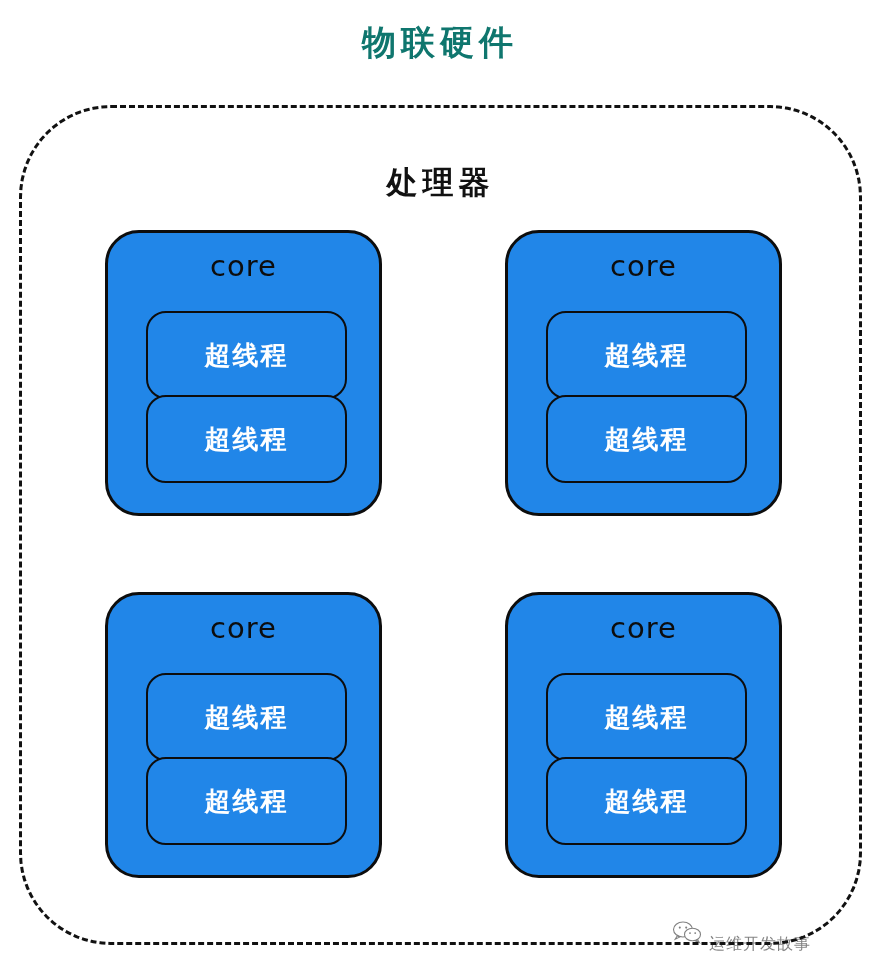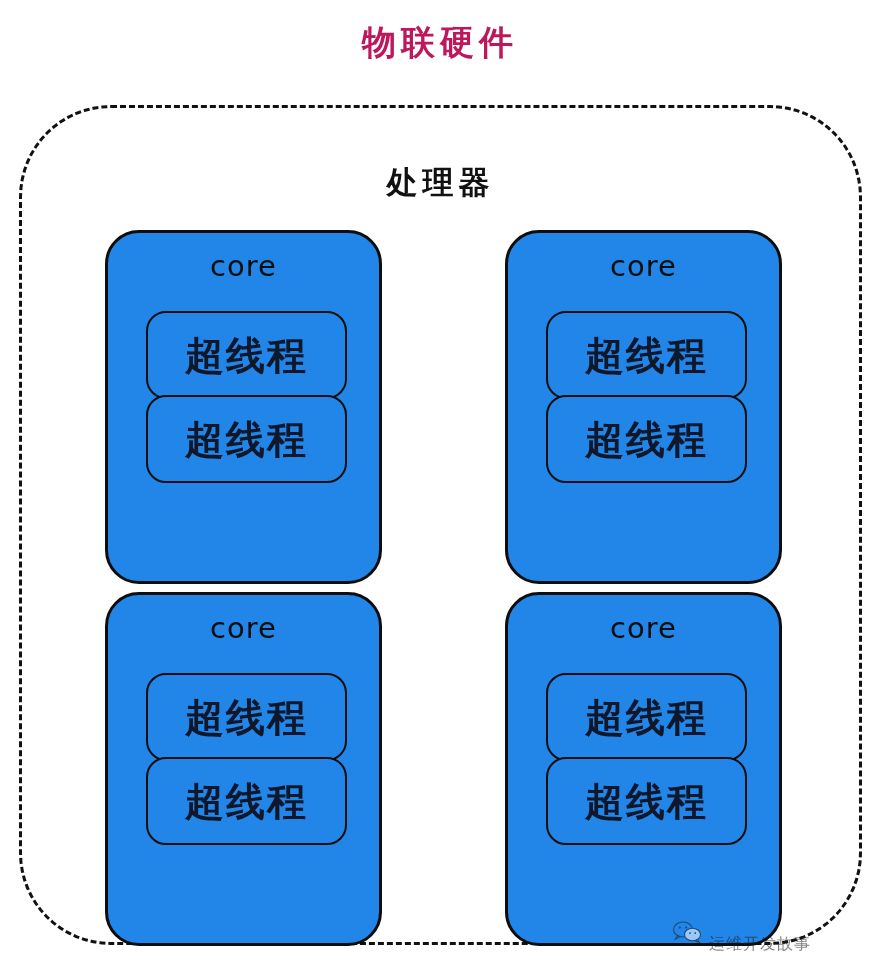--- a/index.html
+++ b/index.html
@@ -31,21 +31,21 @@
   #hardware-title {
     position: absolute;
     left: 0;
     top: 22px;
     width: 880px;
     text-align: center;
     font-size: 34px;
     font-weight: 700;
     letter-spacing: 5px;
     line-height: 1.2;
-    color: #be185d;
+    color: #0f766e;
     white-space: nowrap;
   }
 
   
   #hardware-boundary {
     position: absolute;
     left: 19px;
     top: 105px;
     width: 843px;
     height: 840px;
@@ -75,21 +75,21 @@
     position: absolute;
     left: 105px;
     top: 230px;
     width: 677px;
     height: 650px;
   }
 
   .core-box {
     position: absolute;
     width: 277px;
-    height: 354px;
+    height: 286px;
     box-sizing: border-box;
     background: #2186e8;
     border: 3px solid #0d0d0d;
     border-radius: 34px;
     padding-left: 42px;
   }
   .core-box.pos-r0c0 { left: 0px;   top: 0px;   }
   .core-box.pos-r0c1 { left: 400px; top: 0px;   }
   .core-box.pos-r1c0 { left: 0px;   top: 362px; }
   .core-box.pos-r1c1 { left: 400px; top: 362px; }
@@ -126,25 +126,25 @@
     border: 2.5px solid #0d0d0d;
     border-radius: 20px;
     display: flex;
     align-items: center;
     justify-content: center;
   }
   .thread-box.slot-0 { top: 0px;  }
   .thread-box.slot-1 { top: 84px; }
 
   .thread-label {
-    font-size: 39px;
+    font-size: 26px;
     font-weight: 700;
     letter-spacing: 2px;
     line-height: 1;
-    color: #0f172a;
+    color: #ffffff;
     white-space: nowrap;
   }
 
   
   #watermark {
     position: absolute;
     left: 672px;
     top: 912px;
     display: flex;
     align-items: center;

